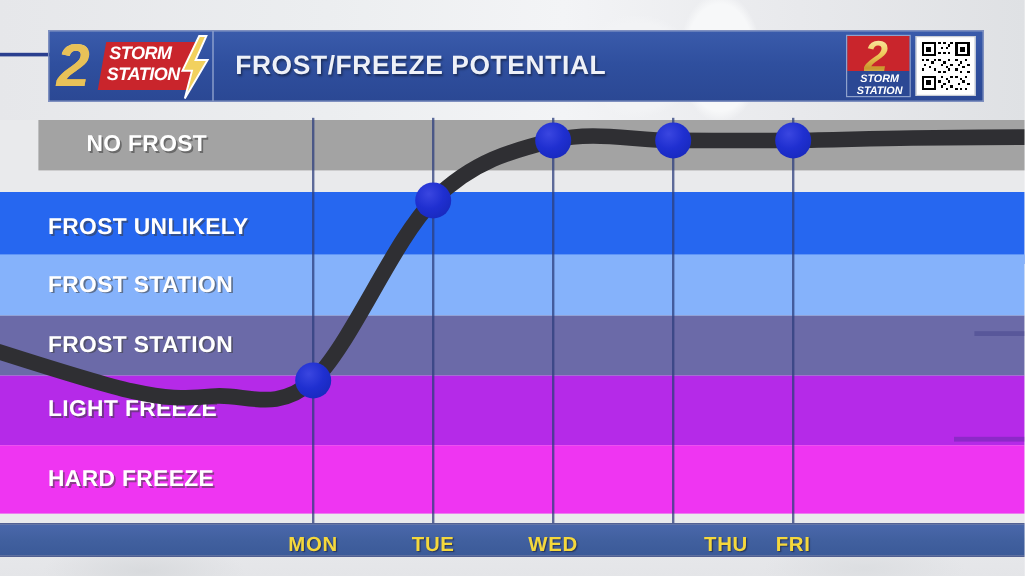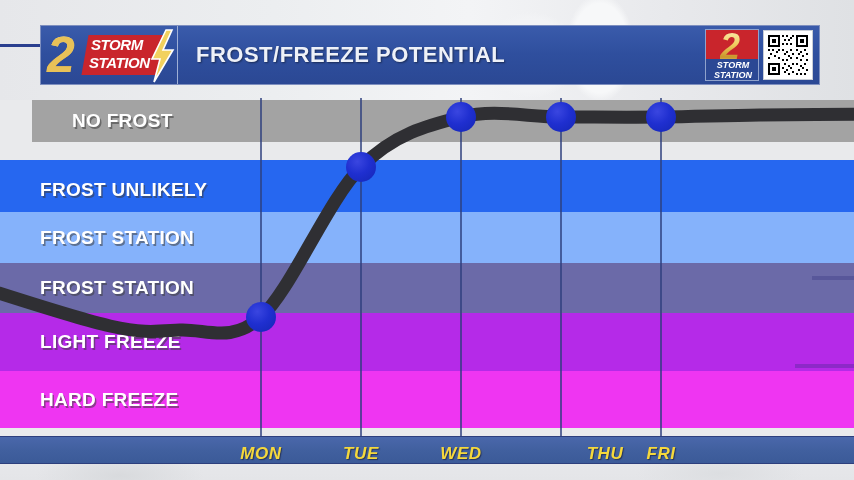--- a/index.html
+++ b/index.html
@@ -226,21 +226,20 @@
 
   
   .axis {
     position: absolute;
     left: 0; top: 436px;
     width: 854px; height: 28px;
     background: linear-gradient(180deg, #4a67ab 0%, #41609f 50%, #3b5a98 100%);
     border-top: 1px solid #2d3f7d;
     border-bottom: 1px solid #2d3f7d;
     box-sizing: border-box;
-    font-style: italic;
   }
   .day {
     position: absolute;
     top: 7px;
     transform: translateX(-50%);
     color: #f5d83c;
     font-size: 17px;
     font-weight: bold;
     letter-spacing: 0.6px;
     text-shadow: 1px 1px 1px rgba(20,20,40,0.55);

